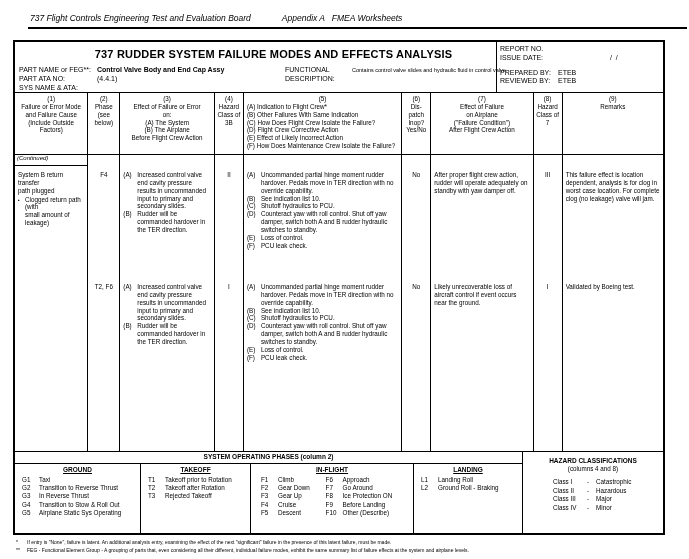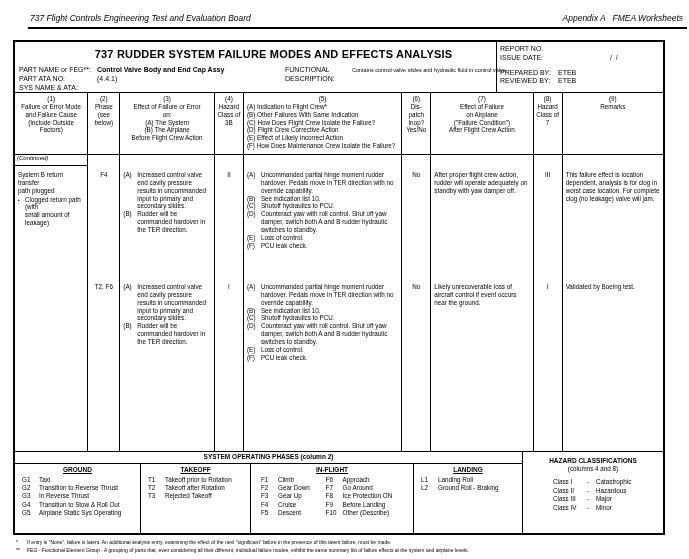--- a/index.html
+++ b/index.html
@@ -3,21 +3,21 @@
 <meta charset="utf-8">
 <style>
   html,body{margin:0;padding:0;background:#e8e8e8;}
   .page{position:relative;width:689px;height:559px;background:#ffffff;color:#000;
         font-family:"Liberation Sans", sans-serif;overflow:hidden;}
   .pre{white-space:pre-line;}
   .center{text-align:center;}
 
   
   .tophdr{position:absolute;top:13px;left:28px;width:659px;box-sizing:border-box;
-          display:flex;justify-content:space-between;align-items:flex-end;
+          display:flex;justify-content:flex-start;align-items:flex-end;
           font-style:italic;font-size:8.5px;border-bottom:2px solid #000;padding:0 4px 4px 2px;}
   .tophdr .right{white-space:pre;margin-left:31px;}
 
   
   .sheet{position:absolute;top:40px;left:13px;width:652px;height:495px;
          border:2px solid #000;box-sizing:border-box;}
 
   
   .titleblock{position:relative;height:50px;border-bottom:1px solid #000;}
   .tb-left{position:absolute;left:0;top:0;right:167px;height:100%;}

